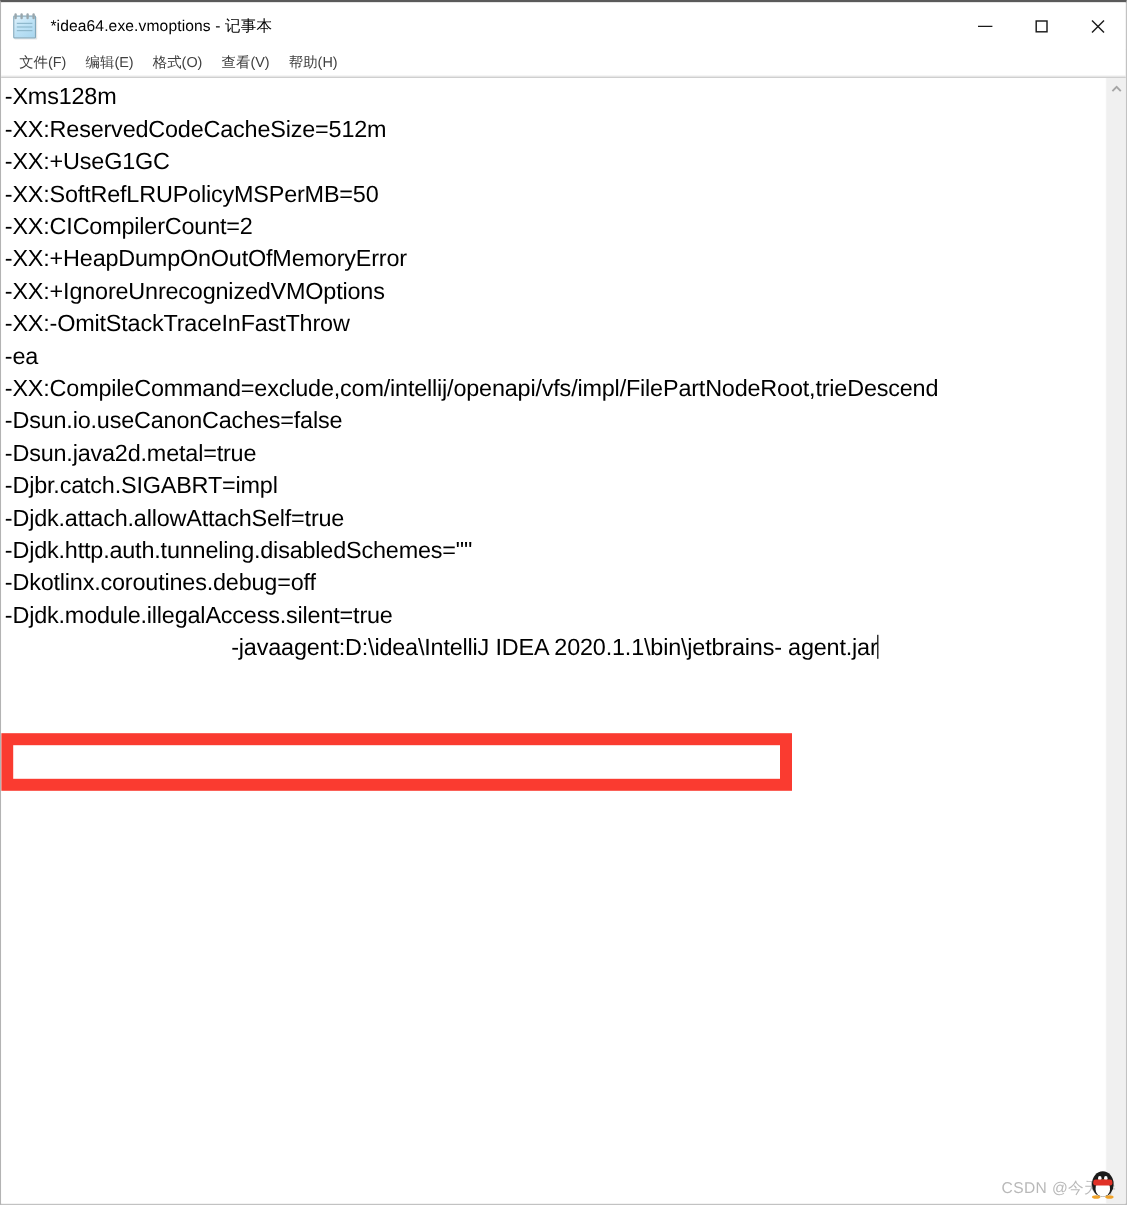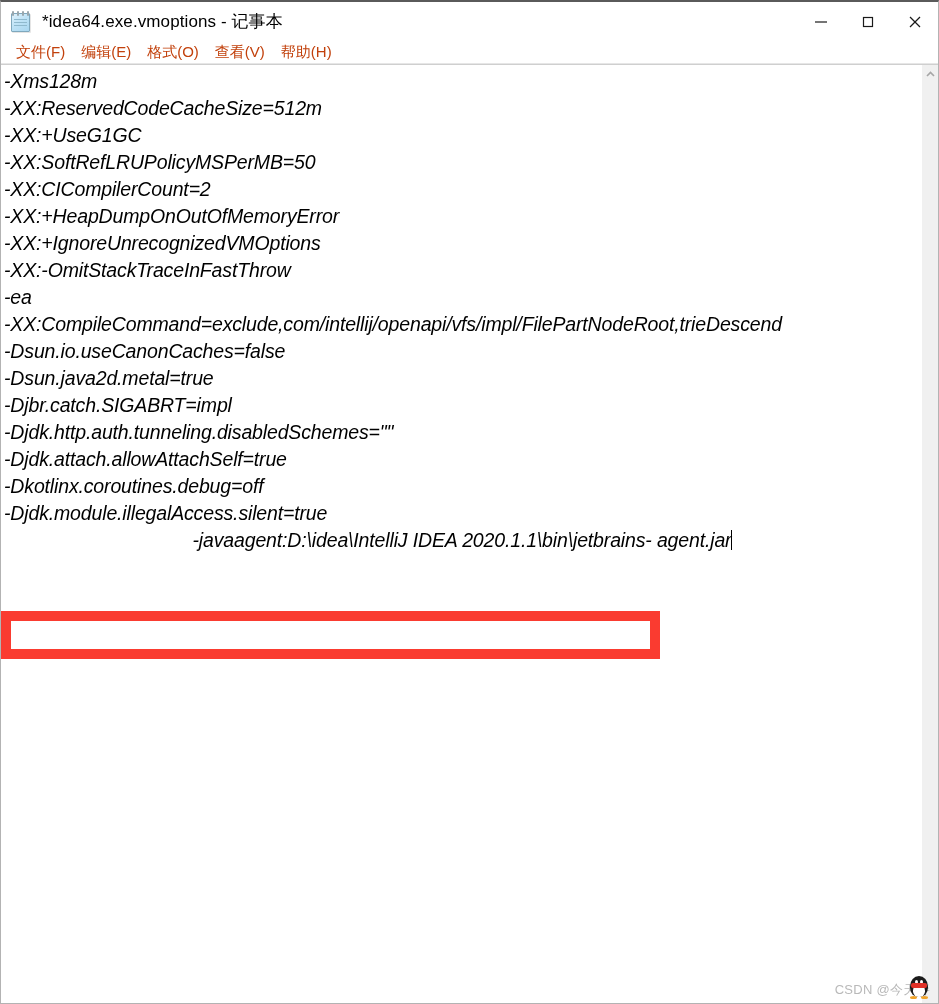--- a/index.html
+++ b/index.html
@@ -46,57 +46,57 @@
     display:block; height:1px; background:#8fb9cd; margin-bottom:2px;
   }
   .app-icon .rings{
     position:absolute; left:2px; top:1px; width:19px; height:5px;
     display:flex; justify-content:space-around; align-items:center;
   }
   .app-icon .rings b{
     display:block; width:2px; height:5px; background:#9aa7ad; border-radius:1px;
   }
   .title-text{
-    font-size:17px; color:#000; white-space:nowrap;
+    font-size:13px; color:#000; white-space:nowrap;
     letter-spacing:0.1px;
   }
   .win-buttons{
     position:absolute; right:0; top:0; height:39px; display:flex;
   }
   .win-btn{
     width:47px; height:39px; display:flex; align-items:center; justify-content:center;
     background:transparent;
   }
   .win-btn svg{ display:block; }
 
   
   .menubar{
     height:23px; min-height:23px;
     background:#ffffff;
     display:flex; align-items:center;
     padding-left:7px;
     border-bottom:1px solid #e6e6e6;
   }
   .menu-item{
-    font-size:15px; color:#c2410c;
+    font-size:12px; color:#404040;
     padding:0 8px;
     white-space:nowrap;
     line-height:22px;
   }
 
   
   .body-area{
     flex:1; display:flex; position:relative;
     border-top:1px solid #cfcfcf;
     min-height:0;
   }
   .editor{
     flex:1; position:relative; background:#ffffff;
     overflow:hidden;
-    padding-left:3px; padding-top:3px;font-style:italic;
+    padding-left:3px; padding-top:3px;
   }
   .line{
     font-size:19.5px;
     line-height:27px;
     color:#000;
     white-space:pre;
     letter-spacing:-0.15px;
   }
   .line.highlighted{
     position:relative;
@@ -235,22 +235,22 @@
       <div class="line">-XX:SoftRefLRUPolicyMSPerMB=50</div>
       <div class="line">-XX:CICompilerCount=2</div>
       <div class="line">-XX:+HeapDumpOnOutOfMemoryError</div>
       <div class="line">-XX:+IgnoreUnrecognizedVMOptions</div>
       <div class="line">-XX:-OmitStackTraceInFastThrow</div>
       <div class="line">-ea</div>
       <div class="line">-XX:CompileCommand=exclude,com/intellij/openapi/vfs/impl/FilePartNodeRoot,trieDescend</div>
       <div class="line">-Dsun.io.useCanonCaches=false</div>
       <div class="line">-Dsun.java2d.metal=true</div>
       <div class="line">-Djbr.catch.SIGABRT=impl</div>
+      <div class="line">-Djdk.attach.allowAttachSelf=true</div>
       <div class="line">-Djdk.http.auth.tunneling.disabledSchemes=""</div>
-      <div class="line">-Djdk.attach.allowAttachSelf=true</div>
       <div class="line">-Dkotlinx.coroutines.debug=off</div>
       <div class="line">-Djdk.module.illegalAccess.silent=true</div>
       <div class="line highlighted"><span>-javaagent:D:\idea\IntelliJ IDEA 2020.1.1\bin\jetbrains- agent.jar</span><span class="caret"></span></div>
 
       <div class="redbox"></div>
     </div>
 
     <div class="scrollbar">
       <div class="sb-arrow">
         <svg width="9" height="6" viewBox="0 0 9 6">

